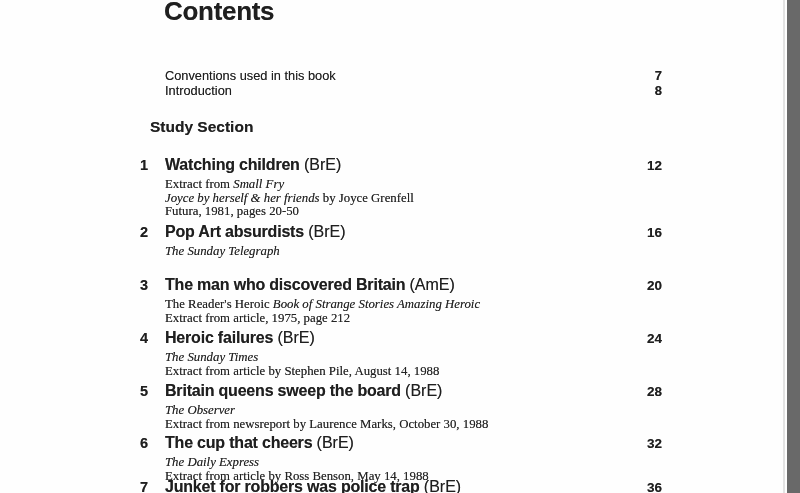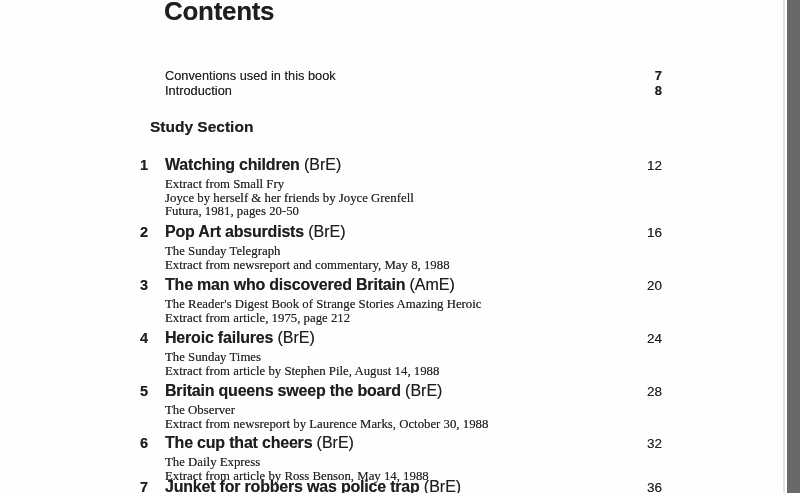--- a/index.html
+++ b/index.html
@@ -90,34 +90,34 @@
     line-height: 19px;
     letter-spacing: -0.2px;
   }
   .entry-title .dialect {
     font-weight: 400;
     letter-spacing: 0;
     text-align: right;
   }
   .entry-page {
     flex: 0 0 auto;
-    font-weight: 400;
+    font-weight: 700;
     font-size: 13.5px;
     text-align: right;
   }
   .subs {
     margin-left: 25px;
     margin-top: 3px;
     font-family: "Liberation Serif", serif;
     font-size: 12.8px;
     line-height: 13.6px;
     color: #242424;
   }
   .sub-line { white-space: nowrap; }
-  .seg-i { }
+  .seg-i { font-style: italic; }
   .seg-r { font-style: normal; margin-top: 22px; }
   .edge-line {
     position: absolute;
     left: 783px;
     top: 0;
     width: 2px;
     height: 493px;
     background: var(--edge-line, #e3e3e3);
   }
   .edge-bar {
@@ -159,31 +159,30 @@
         </div>
       </div>
       <div class="entry" style="top: 222px;">
         <div class="entry-head">
           <span class="entry-num">2</span>
           <span class="entry-title"><span class="tmain">Pop Art absurdists </span><span class="dialect">(BrE)</span></span>
           <span class="entry-page">16</span>
         </div>
         <div class="subs">
           <div class="sub-line"><span class="seg-i">The Sunday Telegraph</span></div>
-          <div class="sub-line"><span class="seg-r">Extract from newsreport and commentary, May 8, 1988</span></div>
         </div>
       </div>
       <div class="entry" style="top: 275px;">
         <div class="entry-head">
           <span class="entry-num">3</span>
           <span class="entry-title"><span class="tmain">The man who discovered Britain </span><span class="dialect">(AmE)</span></span>
           <span class="entry-page">20</span>
         </div>
         <div class="subs">
-          <div class="sub-line"><span class="seg-r">The Reader's Digest </span><span class="seg-i">Book of Strange Stories Amazing Heroic</span></div>
+          <div class="sub-line"><span class="seg-r">The Reader's Heroic </span><span class="seg-i">Book of Strange Stories Amazing Heroic</span></div>
           <div class="sub-line"><span class="seg-r">Extract from article, 1975, page 212</span></div>
         </div>
       </div>
       <div class="entry" style="top: 328px;">
         <div class="entry-head">
           <span class="entry-num">4</span>
           <span class="entry-title"><span class="tmain">Heroic failures </span><span class="dialect">(BrE)</span></span>
           <span class="entry-page">24</span>
         </div>
         <div class="subs">

